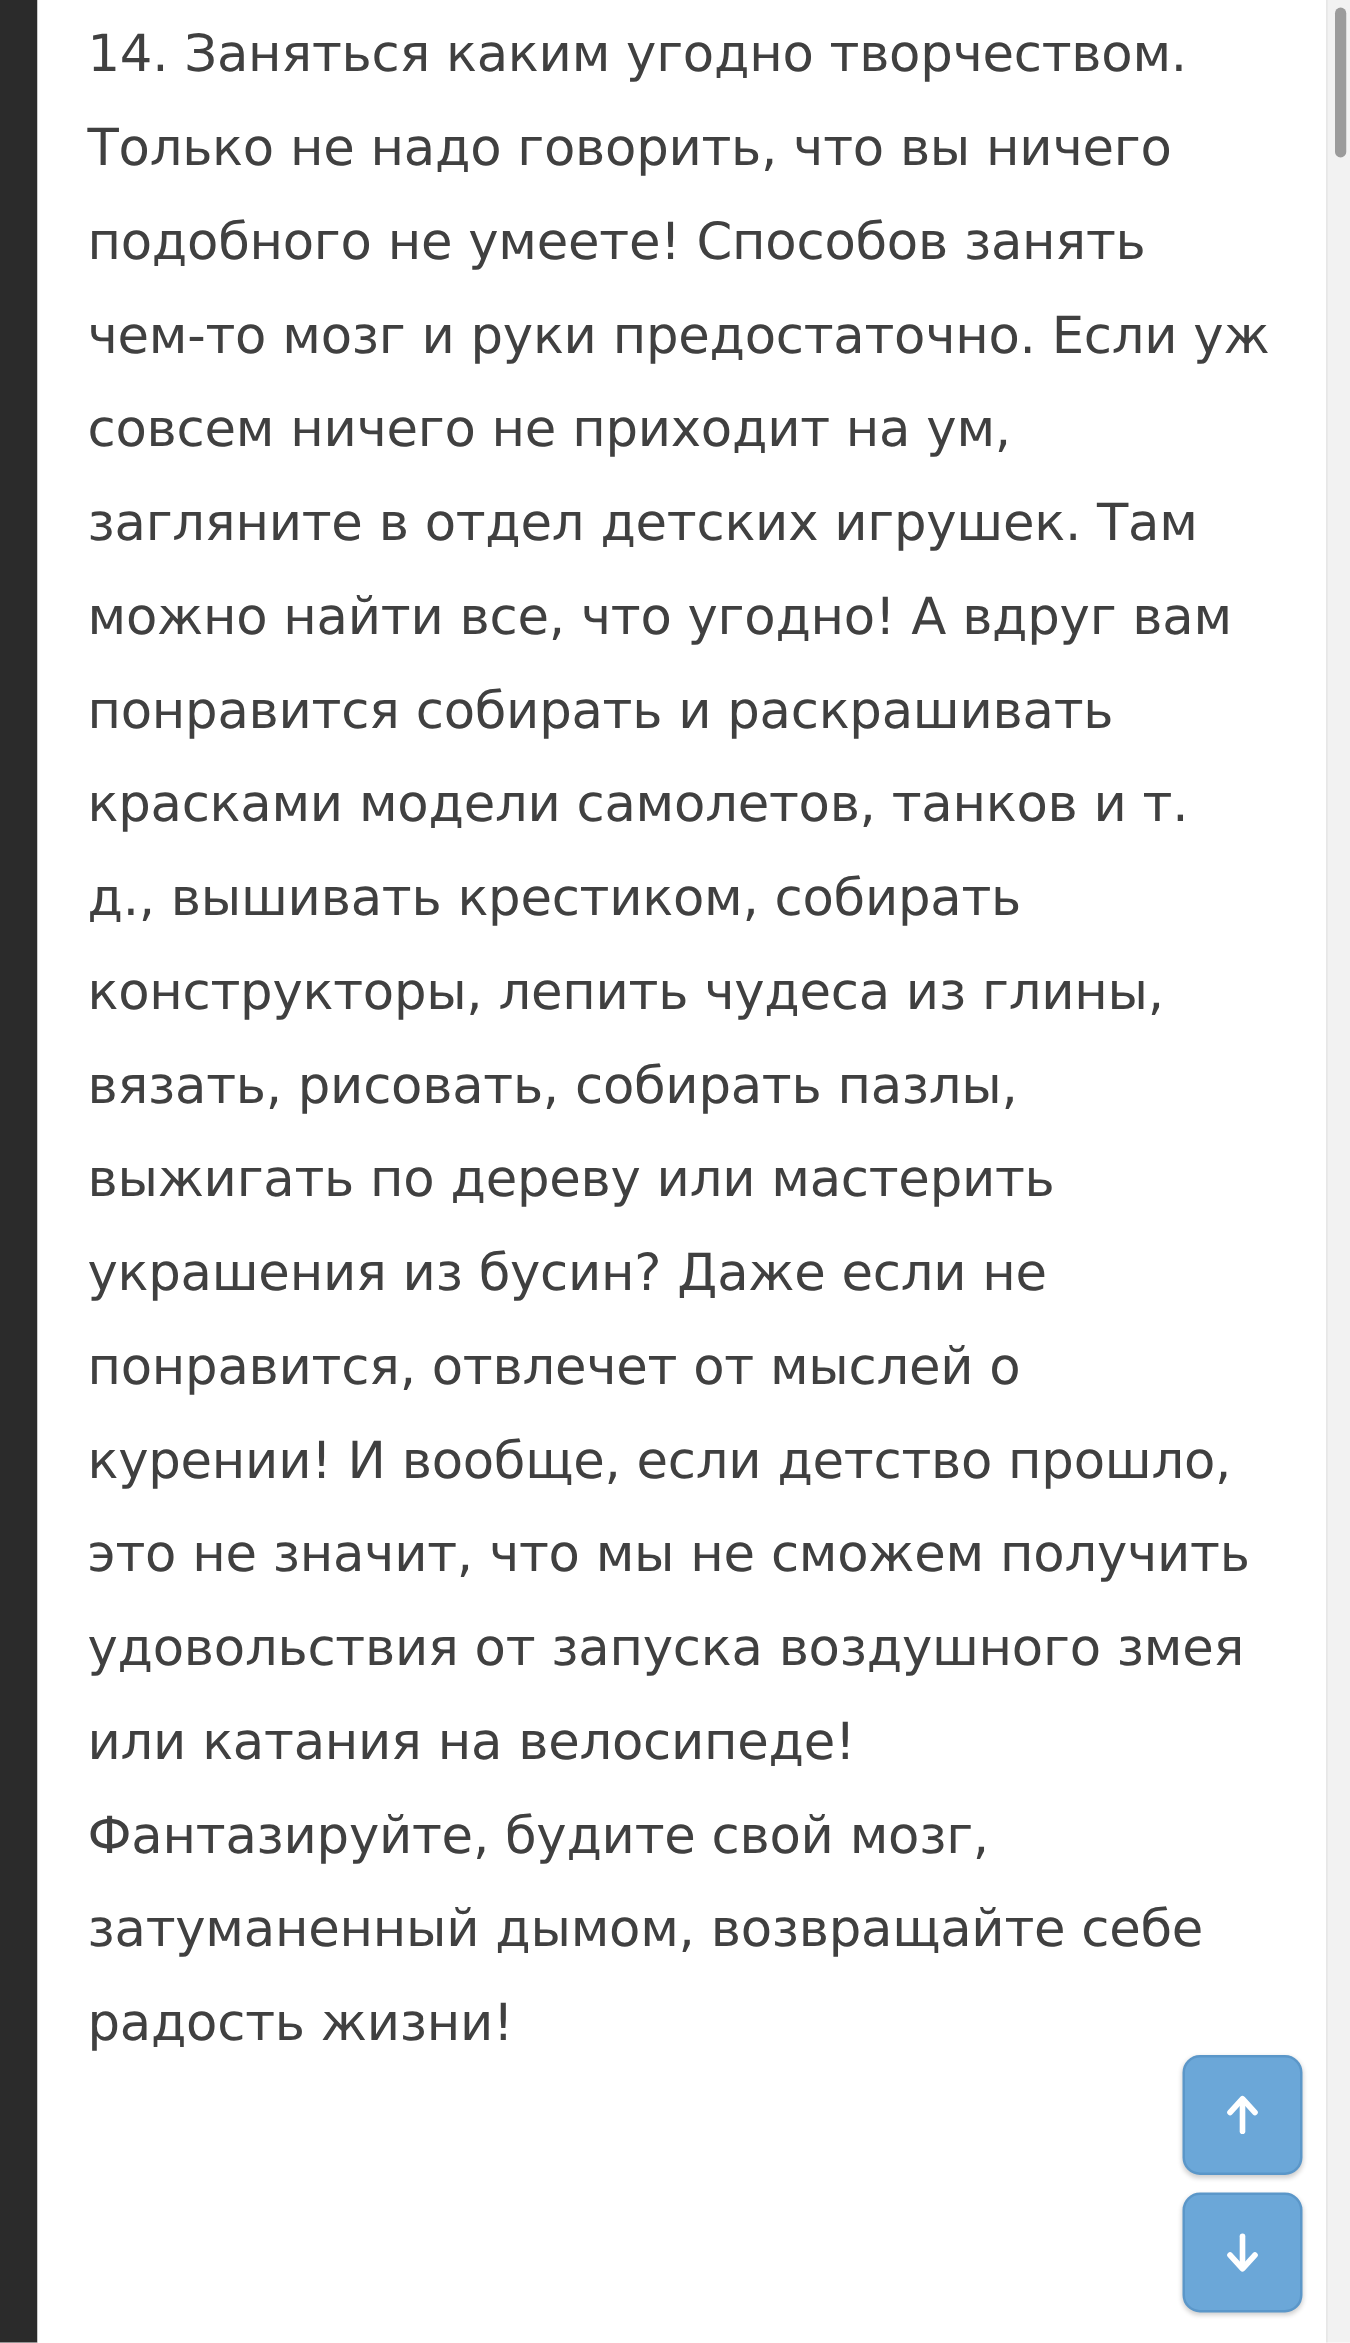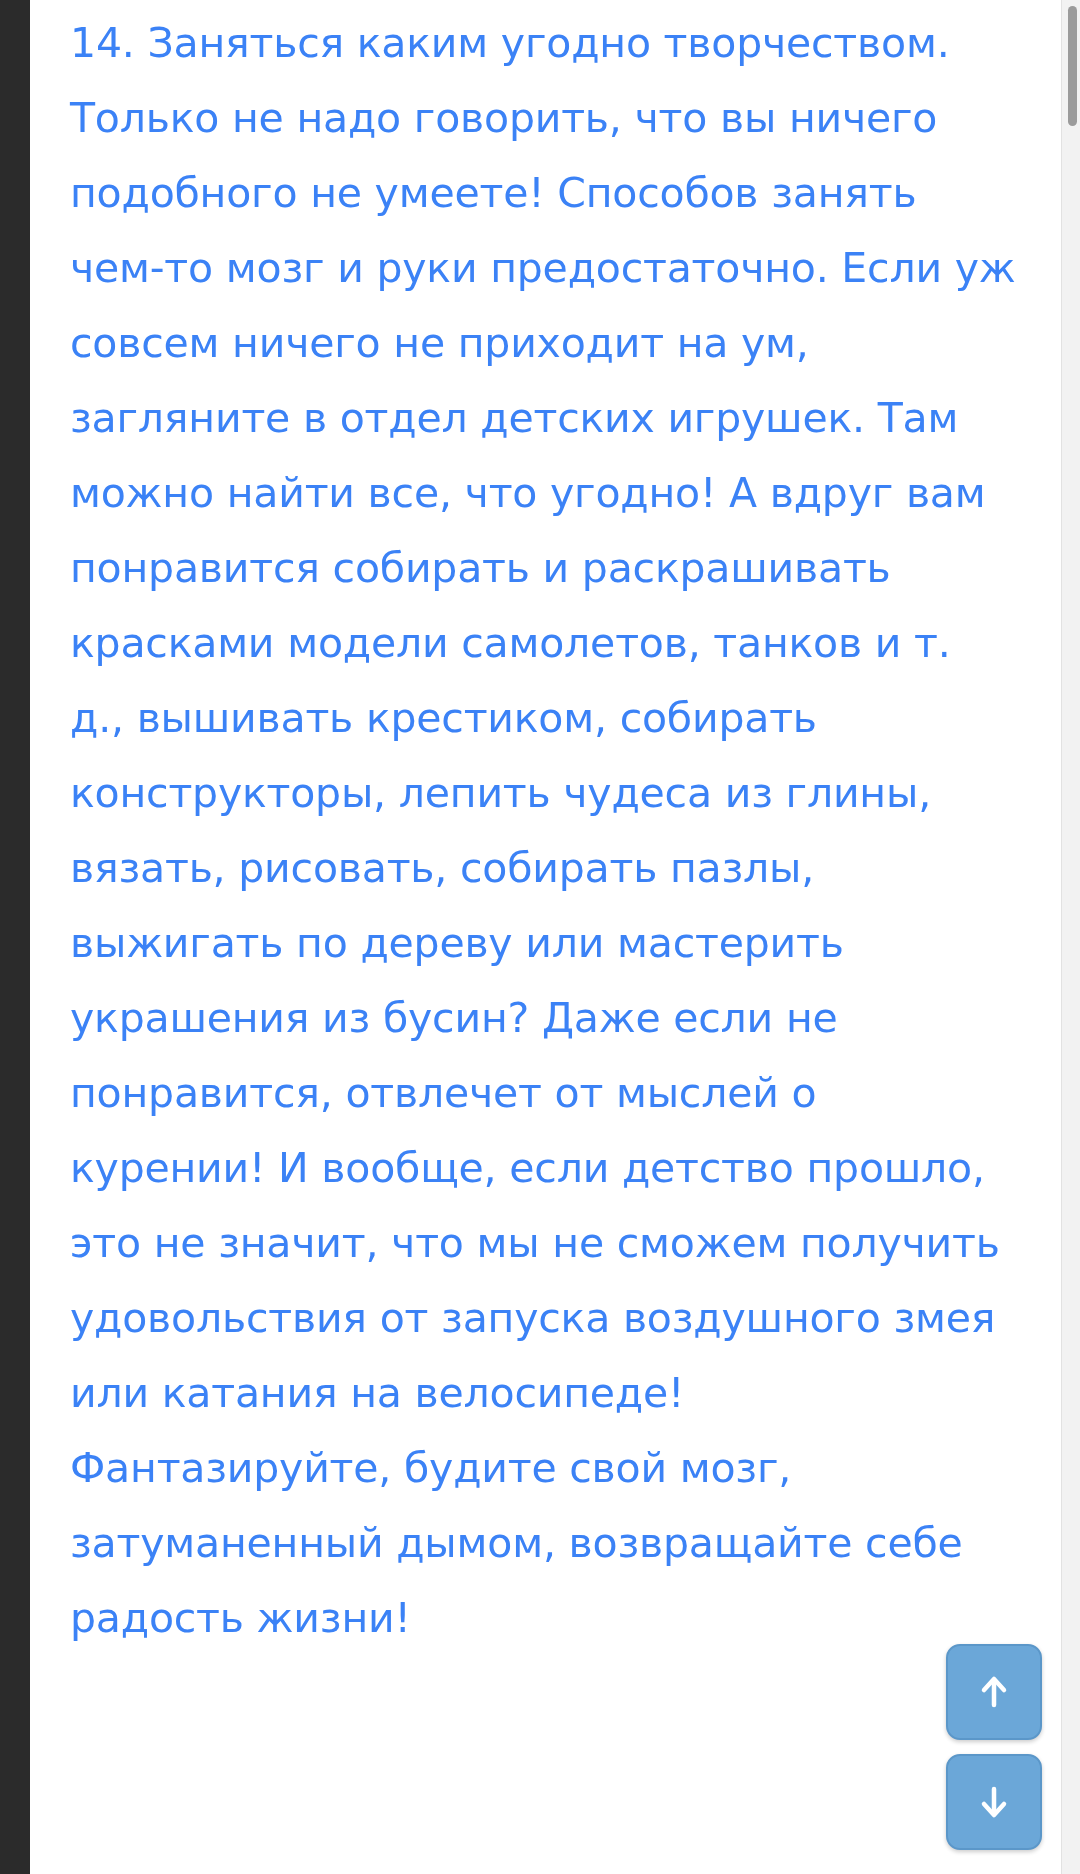--- a/index.html
+++ b/index.html
@@ -57,21 +57,21 @@
     left: 30px;
     right: 18px;
     top: 0;
     bottom: 0;
     padding: 6px 46px 0 40px;
     box-sizing: border-box;
     background: #ffffff;
   }
 
   .article-text {
-    color: #3b82f6;
+    color: #404040;
     font-size: 41px;
     line-height: 75px;
     letter-spacing: -0.2px;
     white-space: pre-wrap;
     word-wrap: break-word;
     text-align: left;
     margin: 0;
   }
 
   

